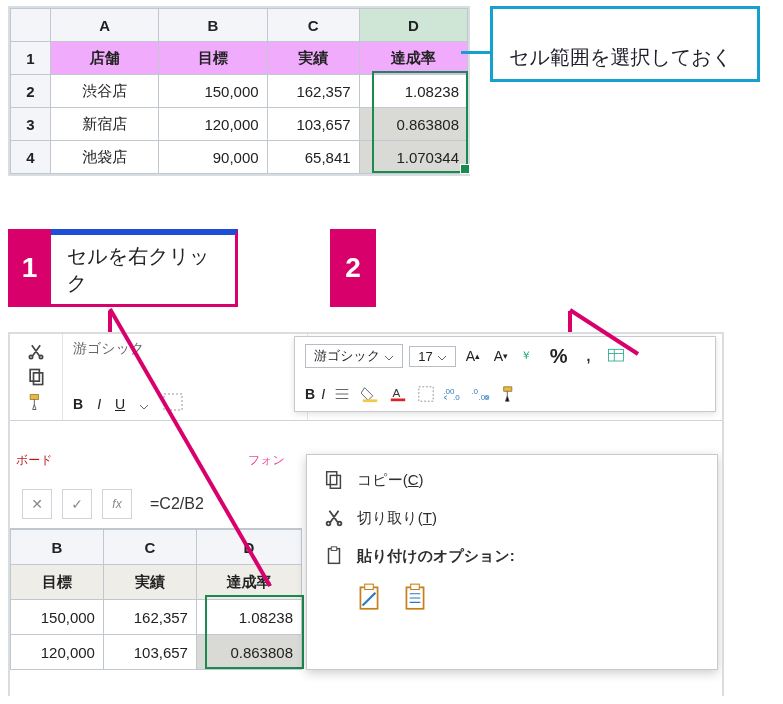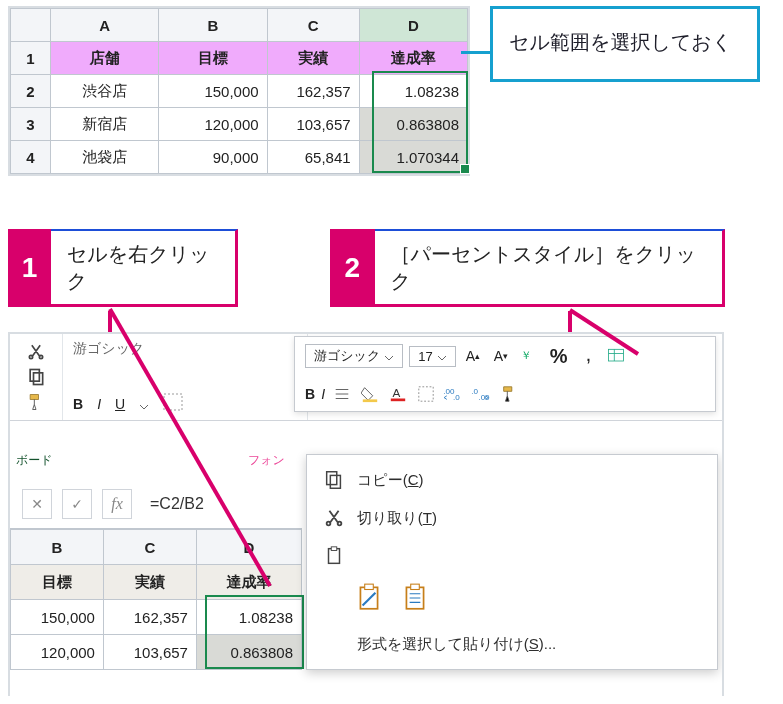--- a/index.html
+++ b/index.html
@@ -14,27 +14,27 @@
 .sheet .colD{width:92px}
 .sheet .num{text-align:right;padding-right:8px}
 .sheet .th-col{background:#f0abfc;font-weight:600}
 .sheet .sel{background:#d9dad6}
 .sheet .selFirst{background:#fff}
 .sel-box{position:absolute;border:2px solid #1a8a4e;pointer-events:none}
 .sel-handle{position:absolute;width:8px;height:8px;background:#1a8a4e;border:1px solid #fff}
 .D-active{background:#cfe6d6!important}
 
 
-.callout-blue{position:absolute;left:490px;top:6px;width:270px;height:76px;border:3px solid #16a0cf;background:#fff;box-sizing:border-box;padding:20px 16px;font-size:20px;color:#1e1e2a;display:flex;align-items:flex-start}
+.callout-blue{position:absolute;left:490px;top:6px;width:270px;height:76px;border:3px solid #16a0cf;background:#fff;box-sizing:border-box;padding:8px 16px;font-size:20px;color:#1e1e2a;display:flex;align-items:flex-end}
 .blue-line{position:absolute;top:42px;left:-32px;width:32px;height:3px;background:#16a0cf}
 
 
 .step{position:absolute;display:flex;align-items:stretch;height:78px}
 .step-num{background:#d8006b;color:#fff;font-size:28px;font-weight:700;display:flex;align-items:center;justify-content:center;width:46px}
-.step-body{background:#fff;border-top:2px solid #1d4ed8;border-right:3px solid #d8006b;border-bottom:3px solid #d8006b;display:flex;align-items:center;padding:0 16px;font-size:20px}
+.step-body{background:#fff;border-top:6px solid #1d4ed8;border-right:3px solid #d8006b;border-bottom:3px solid #d8006b;display:flex;align-items:center;padding:0 16px;font-size:20px}
 #step1{left:8px;top:229px;width:230px}
 #step2{left:330px;top:229px;width:395px}
 
 
 .pline{position:absolute;background:#d8006b}
 #pline1{left:108px;top:311px;width:4px;height:24px}
 #pline1b{left:108px;top:332px;width:4px;height:230px;transform:skewX(22deg);transform-origin:top}
 #pline2{left:568px;top:311px;width:4px;height:24px}
 
 
@@ -61,37 +61,37 @@
 .ctx-item{display:flex;align-items:center;gap:12px;padding:8px 16px;font-size:15px;color:#2e2e2e}
 .ctx-item.bold{font-weight:700}
 .ctx-icon{width:22px;height:22px;display:flex;align-items:center;justify-content:center;color:#4a4a4a}
 .ctx-pasteopts{display:flex;gap:14px;padding:4px 46px 10px}
 .ctx-pasteopts .opt{width:30px;height:34px;border:1px solid transparent;display:flex;align-items:center;justify-content:center}
 .und{text-decoration:underline}
 
 
 .fx-row{position:absolute;top:152px;left:0;height:36px;display:flex;align-items:center;gap:10px;padding-left:12px}
 .fx-row .btn{width:28px;height:28px;border:1px solid #d0d4da;display:flex;align-items:center;justify-content:center;color:#888;font-size:14px}
-.fx-row .fx{font-style:italic;font-family:Liberation Serif, serif;font-size:16px}
+.fx-row .fx{font-style:italic;font-family:Liberation Sans, sans-serif;font-size:12px}
 .fx-input{font-size:16px;color:#333;padding-left:8px}
 
 .grid2{position:absolute;top:194px;left:0;width:292px;border-top:1px solid #c0c7cf}
 .grid2 table{border-collapse:collapse;width:100%}
 .grid2 td{border:1px solid #c0c7cf;height:32px;text-align:center;font-size:15px;background:#fff}
 .grid2 .hd td{background:#f3f5f8;font-weight:600}
 .grid2 .th-col{background:#efede8;font-weight:600}
 .grid2 .num{text-align:right;padding-right:8px}
 .grid2 .sel{background:#d9dad6}
 .sel-box2{position:absolute;border:2px solid #1a8a4e;pointer-events:none}
 
 
 .chev{display:inline-block;width:10px;height:10px}
 .chev svg{width:10px;height:10px}
 
-.board-lbl{position:absolute;left:0;top:118px;font-size:12px;color:#14532d;padding-left:6px}
+.board-lbl{position:absolute;left:0;top:118px;font-size:12px;color:#b91c1c;padding-left:6px}
 </style>
 </head>
 <body>
 
 <div class="top-wrap">
   <table class="sheet">
     <colgroup>
         <col class="colA">
         <col>
         <col>
@@ -143,21 +143,20 @@
   <div class="blue-line"></div>
   <span>セル範囲を選択しておく</span>
 </div>
 
 <div class="step" id="step1">
   <div class="step-num">1</div>
   <div class="step-body">セルを右クリック</div>
 </div>
 <div class="step" id="step2">
   <div class="step-num">2</div>
-  <div class="step-body">［パーセントスタイル］をクリック</div>
 </div>
 <div class="pline" id="pline1"></div>
 <div class="pline" id="pline1b"></div>
 <div class="pline" id="pline2"></div>
 
 <div class="bottom-wrap">
 
   <div class="ribbon">
     <div class="clip-col">
       <div class="icon">
@@ -329,40 +328,40 @@
         </span>
       <span><span>切り取り(</span><span class="und">T</span><span>)</span></span>
     </div>
     <div class="ctx-item bold">
       <span class="ctx-icon">
           <svg viewBox="0 0 24 24">
             <rect x="6" y="4" width="12" height="16" fill="none" stroke="#444" stroke-width="1.6"></rect>
             <rect x="9" y="2" width="6" height="4" fill="#fff" stroke="#444"></rect>
           </svg>
         </span>
+      <span>貼り付けのオプション:</span>
     </div>
     <div class="ctx-pasteopts">
       <div class="opt">
           <svg viewBox="0 0 24 28" width="26" height="30">
             <rect x="4" y="5" width="16" height="20" fill="none" stroke="#c77f1a" stroke-width="1.6"></rect>
             <rect x="8" y="2" width="8" height="5" fill="#fff" stroke="#c77f1a"></rect>
             <path d="M6 22l12-12" stroke="#2a7ac0" stroke-width="2"></path>
           </svg>
         </div>
       <div class="opt">
           <svg viewBox="0 0 24 28" width="26" height="30">
             <rect x="4" y="5" width="16" height="20" fill="none" stroke="#c77f1a" stroke-width="1.6"></rect>
             <rect x="8" y="2" width="8" height="5" fill="#fff" stroke="#c77f1a"></rect>
             <path stroke="#2a7ac0" d="M7 11h10M7 15h10M7 19h10"></path>
           </svg>
         </div>
     </div>
     <div class="ctx-item">
       <span class="ctx-icon"></span>
-      <span><span>形式を選択して貼り付け(</span><span class="und">S</span><span>)...</span></span>
     </div>
   </div>
 
 </div>
 
 <svg style="position:absolute;left:0;top:0;width:783px;height:704px;pointer-events:none">
   <line x1="570" y1="310" x2="638" y2="354" stroke="#d8006b" stroke-width="4"></line>
   <line x1="110" y1="309" x2="270" y2="586" stroke="#d8006b" stroke-width="4"></line>
 </svg>
 

